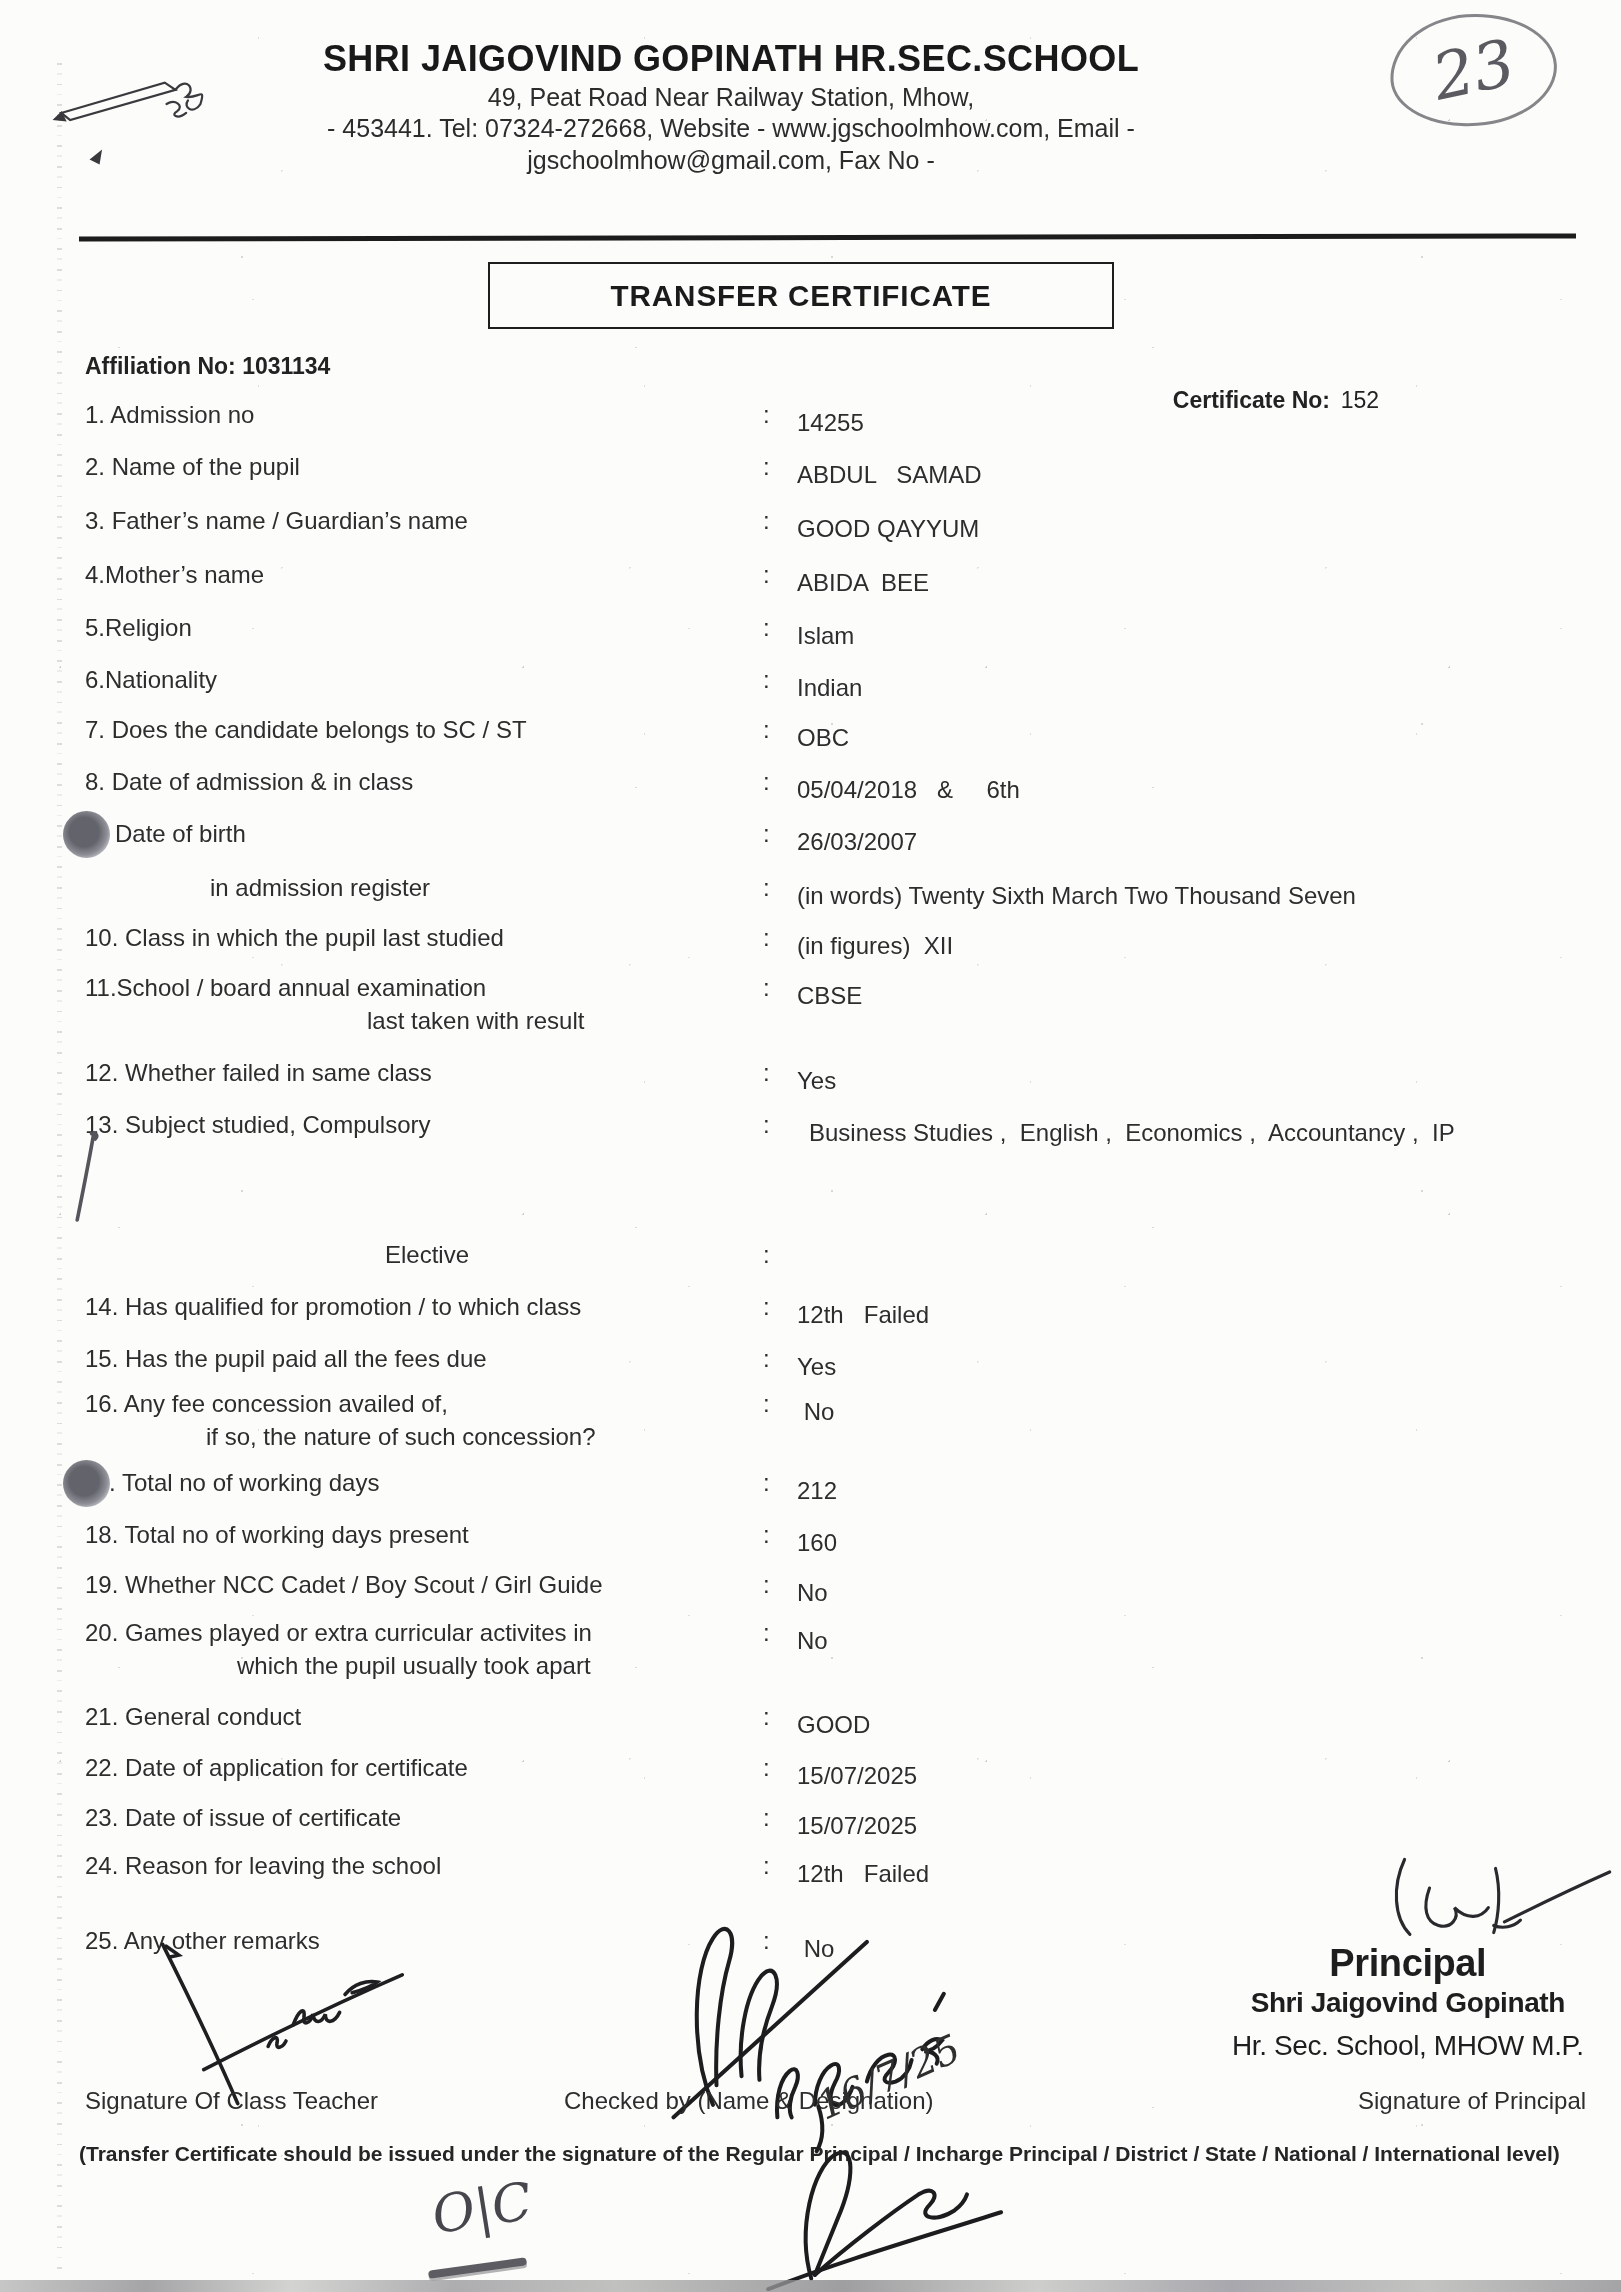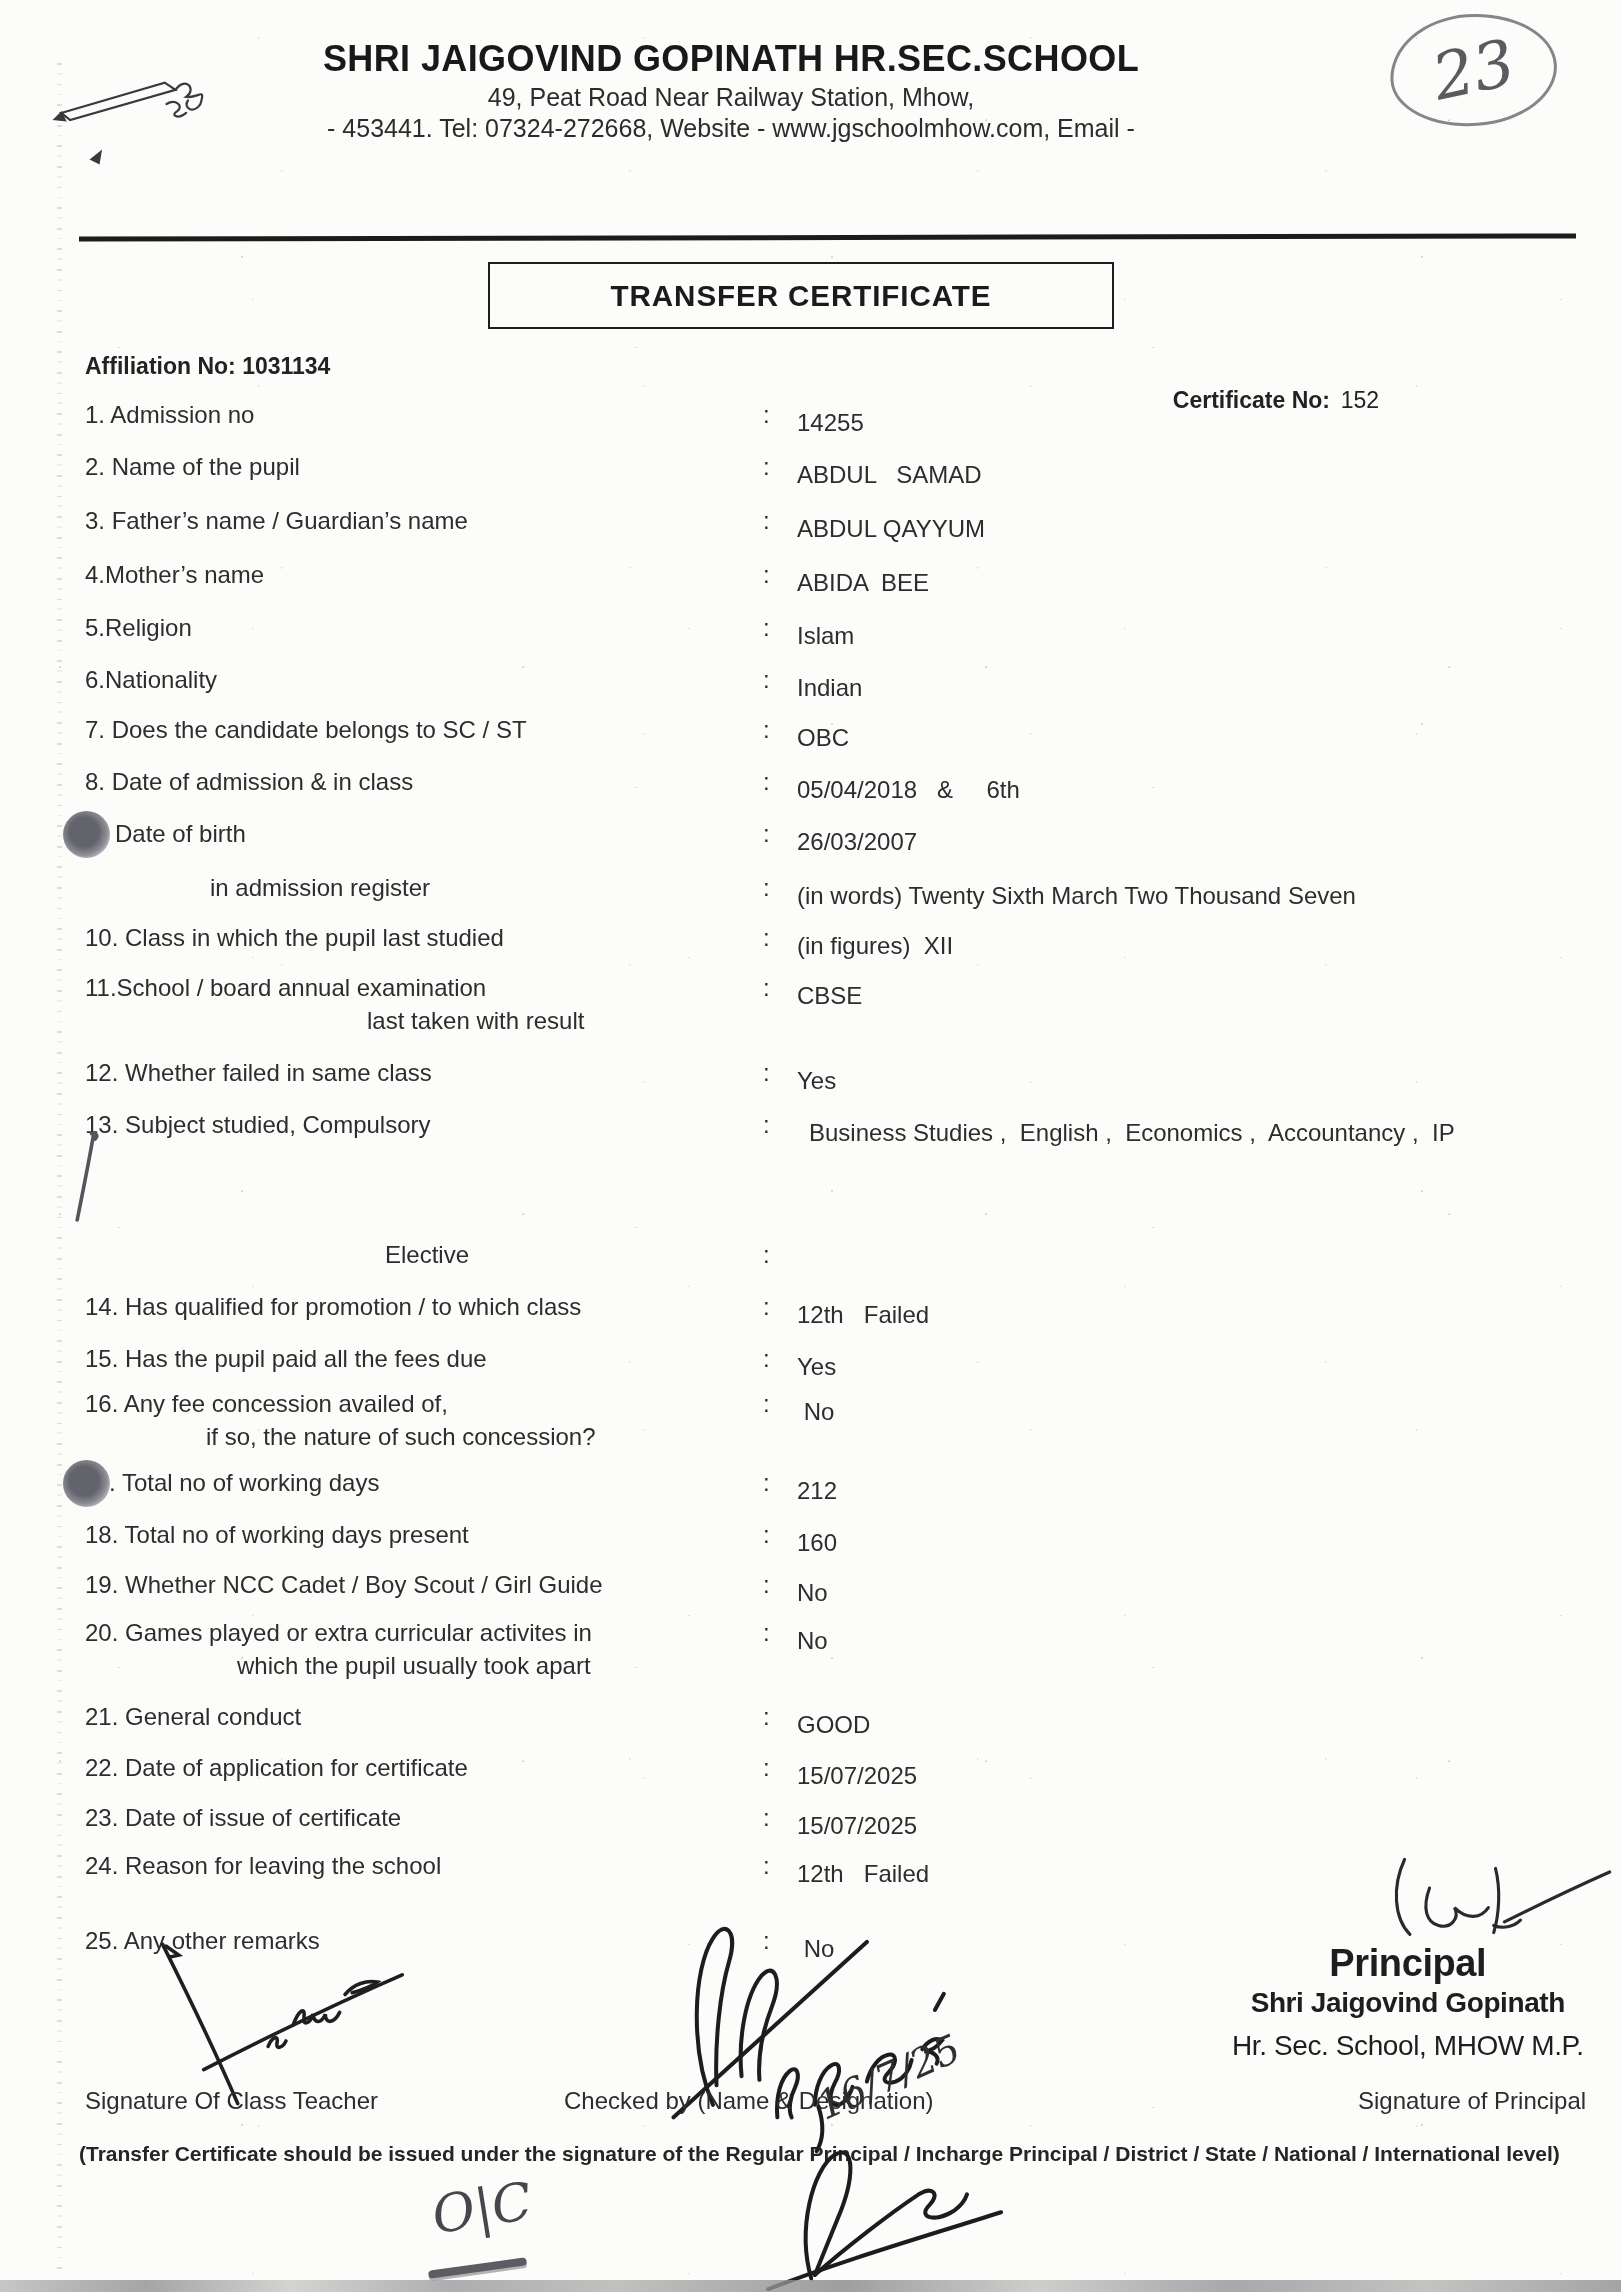--- a/index.html
+++ b/index.html
@@ -132,20 +132,21 @@
 </svg>
 
 <div class="page-num-circle">
   <span class="pn">23</span>
 </div>
 
 <div class="header">
   <div class="school-name">SHRI JAIGOVIND GOPINATH HR.SEC.SCHOOL</div>
   <div class="addr">49, Peat Road Near Railway Station, Mhow,</div>
   <div class="addr">- 453441. Tel: 07324-272668, Website - www.jgschoolmhow.com, Email -</div>
+  <div class="addr">jgschoolmhow@gmail.com, Fax No -</div>
 </div>
 <div class="header-rule"></div>
 
 <div class="title-box">
   <span class="t">TRANSFER CERTIFICATE</span>
 </div>
 
 <div class="meta-left">Affiliation No: 1031134</div>
 <div class="meta-right">
   <span class="lbl">Certificate No:</span><span class="val">152</span>
@@ -157,21 +158,21 @@
   <span class="value">14255</span>
 </div>
 <div class="row r2">
   <span class="lab">2. Name of the pupil</span>
   <span class="colon">:</span>
   <span class="value">ABDUL   SAMAD</span>
 </div>
 <div class="row r3">
   <span class="lab">3. Father’s name / Guardian’s name</span>
   <span class="colon">:</span>
-  <span class="value">ABDUL QAYYUM</span>
+  <span class="value">GOOD QAYYUM</span>
 </div>
 <div class="row r4">
   <span class="lab">4.Mother’s name</span>
   <span class="colon">:</span>
   <span class="value">ABIDA  BEE</span>
 </div>
 <div class="row r5">
   <span class="lab">5.Religion</span>
   <span class="colon">:</span>
   <span class="value">Islam</span>

